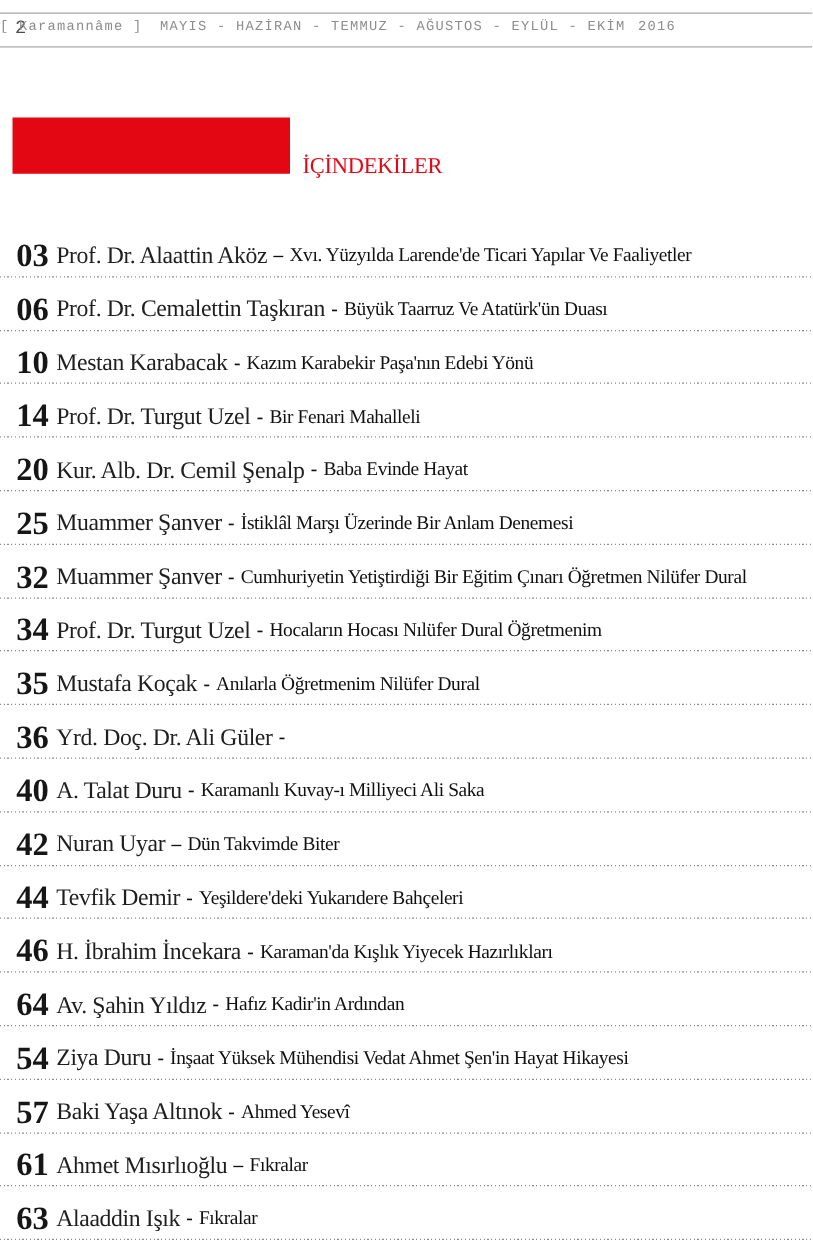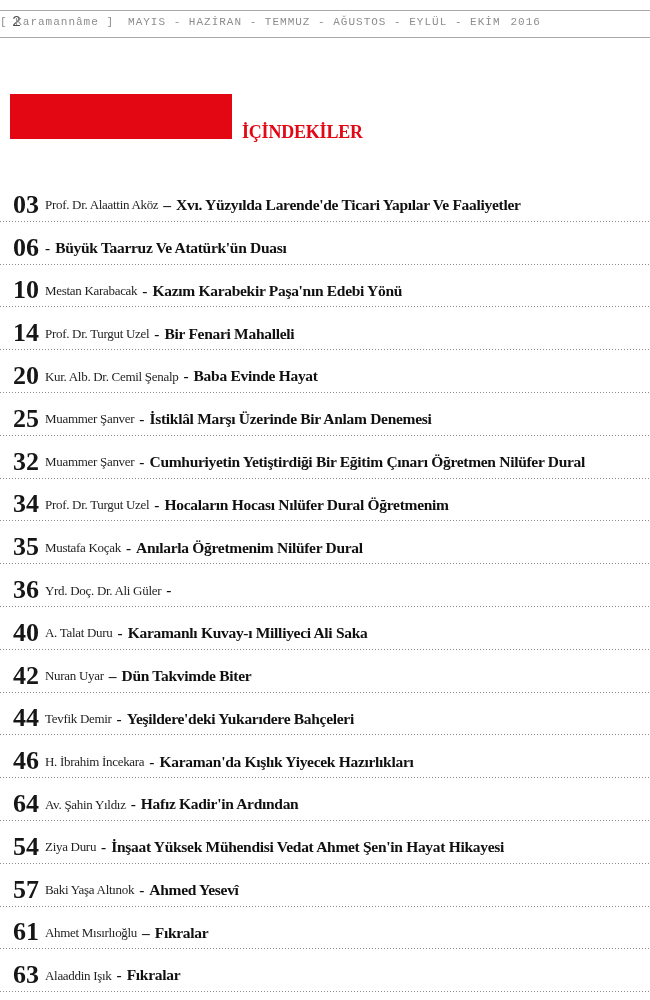--- a/index.html
+++ b/index.html
@@ -54,21 +54,21 @@
     align-items: flex-end;
   }
   .red-block {
     width: 222px;
     height: 45px;
   }
   .contents-title {
     margin: 0 0 -2px 10px;
     font-family: "Liberation Serif", serif;
     font-size: 18px;
-    font-weight: 700;
+    font-weight: 400;
     letter-spacing: -0.2px;
     line-height: 1;
   }
 
   
   .toc-list {
     position: absolute;
     top: 179px;
     left: 0; right: 0;
   }
@@ -92,37 +92,37 @@
   .toc-page {
     display: inline-block;
     width: 32px;
     flex: 0 0 32px;
     font-size: 26px;
     font-weight: 700;
     line-height: 1;
     color: #161616;
   }
   .toc-author {
-    font-size: 13px;
+    font-size: 19px;
     font-weight: 400;
     letter-spacing: -0.3px;
     line-height: 1;
     color: #1f1f1f;
     margin-right: 5px;
   }
   .toc-dash {
     font-size: 15.5px;
     font-weight: 700;
     line-height: 1;
     color: #101010;
     margin-right: 5px;
   }
   .toc-title {
     font-size: 15.5px;
-    font-weight: 700;
+    font-weight: 400;
     letter-spacing: -0.3px;
     line-height: 1;
     color: #101010;
   }
 </style>
 </head>
 <body>
 
 <div class="page">
 
@@ -143,20 +143,21 @@
 
   <div class="toc-list" id="toc-list">
       <div class="toc-row">
         <span class="toc-page">03</span>
         <span class="toc-author">Prof. Dr. Alaattin Aköz</span>
         <span class="toc-dash">–</span>
         <span class="toc-title">Xvı. Yüzyılda Larende'de Ticari Yapılar Ve Faaliyetler</span>
       </div>
       <div class="toc-row">
         <span class="toc-page">06</span>
+        <span class="toc-author">Prof. Dr. Cemalettin Taşkıran</span>
         <span class="toc-dash">-</span>
         <span class="toc-title">Büyük Taarruz Ve Atatürk'ün Duası</span>
       </div>
       <div class="toc-row">
         <span class="toc-page">10</span>
         <span class="toc-author">Mestan Karabacak</span>
         <span class="toc-dash">-</span>
         <span class="toc-title">Kazım Karabekir Paşa'nın Edebi Yönü</span>
       </div>
       <div class="toc-row">

